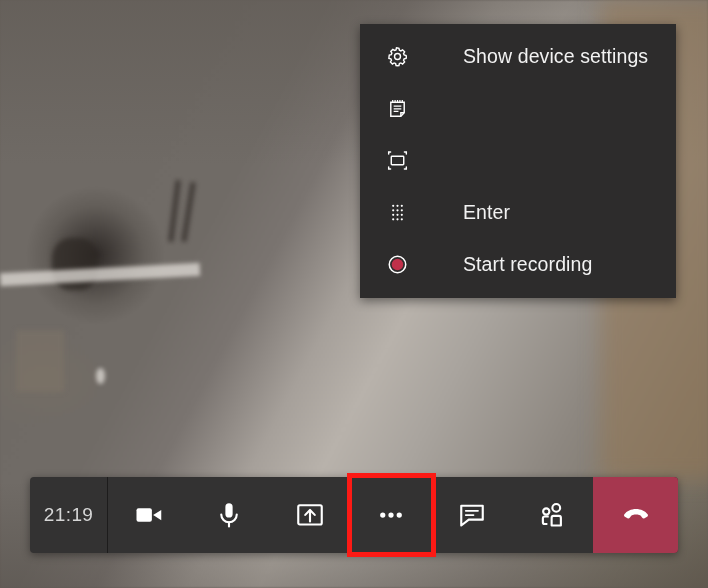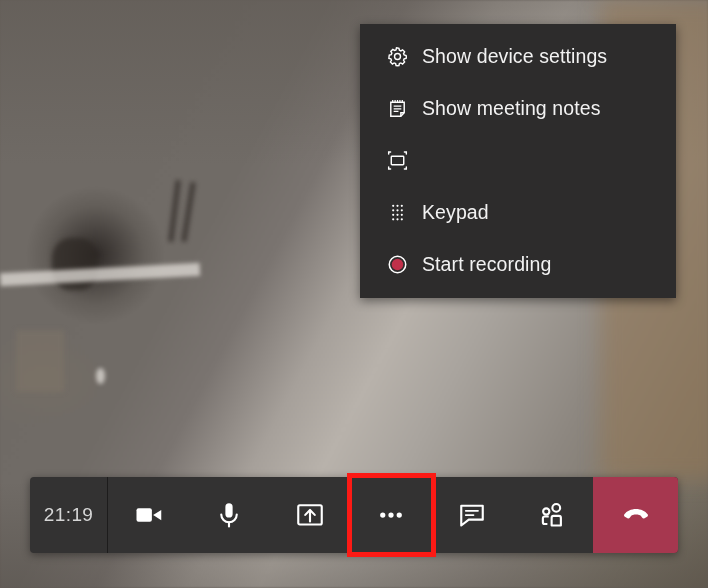--- a/index.html
+++ b/index.html
@@ -72,20 +72,21 @@
   }
   .menu-item {
     display: flex;
     align-items: center;
     height: 52px;
     padding: 0 12px 0 24px;
     box-sizing: border-box;
     color: #ffffff;
     cursor: default;
     position: relative;
+    gap: 41px;
   }
   .menu-item .mi-icon {
     width: 26px;
     height: 26px;
     flex: 0 0 26px;
     display: flex;
     align-items: center;
     justify-content: center;
     color: #ffffff;
   }
@@ -182,21 +183,20 @@
 
     <div class="menu-item">
       <span class="mi-icon">
         <svg viewBox="0 0 24 24" width="23" height="23" fill="none" stroke="currentColor" stroke-width="1.5">
           <path d="M5 5.5h14v11l-3.5 3.5H5z"></path>
           <path d="M19 16.5h-3.5V20"></path>
           <path d="M7 3.2v2.6M9.5 3.2v2.6M12 3.2v2.6M14.5 3.2v2.6M17 3.2v2.6" stroke-width="1.3"></path>
           <path d="M8 9.5h8M8 12.3h8M8 15.1h5" stroke-width="1.3"></path>
         </svg>
       </span>
-      <span class="mi-label">Show meeting notes</span>
     </div>
 
 
     <div class="menu-item">
       <span class="mi-icon">
         <svg viewBox="0 0 24 24" width="23" height="23" fill="none" stroke="currentColor" stroke-width="1.5" stroke-linecap="round">
           <rect x="5.5" y="7.5" width="13" height="9" rx="0.8"></rect>
           <path d="M2.8 5.2v-2h2M21.2 5.2v-2h-2M2.8 18.8v2h2M21.2 18.8v2h-2"></path>
         </svg>
       </span>
@@ -213,21 +213,21 @@
             <circle cx="12" cy="9.7" r="1.15"></circle>
             <circle cx="16.5" cy="9.7" r="1.15"></circle>
           <circle cx="7.5" cy="14.4" r="1.15"></circle>
             <circle cx="12" cy="14.4" r="1.15"></circle>
             <circle cx="16.5" cy="14.4" r="1.15"></circle>
           <circle cx="7.5" cy="19.1" r="1.15"></circle>
             <circle cx="12" cy="19.1" r="1.15"></circle>
             <circle cx="16.5" cy="19.1" r="1.15"></circle>
         </svg>
       </span>
-      <span class="mi-label">Keypad</span>
+      <span class="mi-label">Enter</span>
     </div>
 
     <div class="menu-item">
       <span class="mi-icon">
         <svg viewBox="0 0 24 24" width="23" height="23">
           <circle cx="12" cy="12" r="8.6" fill="none" stroke="#ffffff" stroke-width="1.6"></circle>
           <circle cx="12" cy="12" r="6.0" fill="#c0304a"></circle>
         </svg>
       </span>
       <span class="mi-label">Start recording</span>

